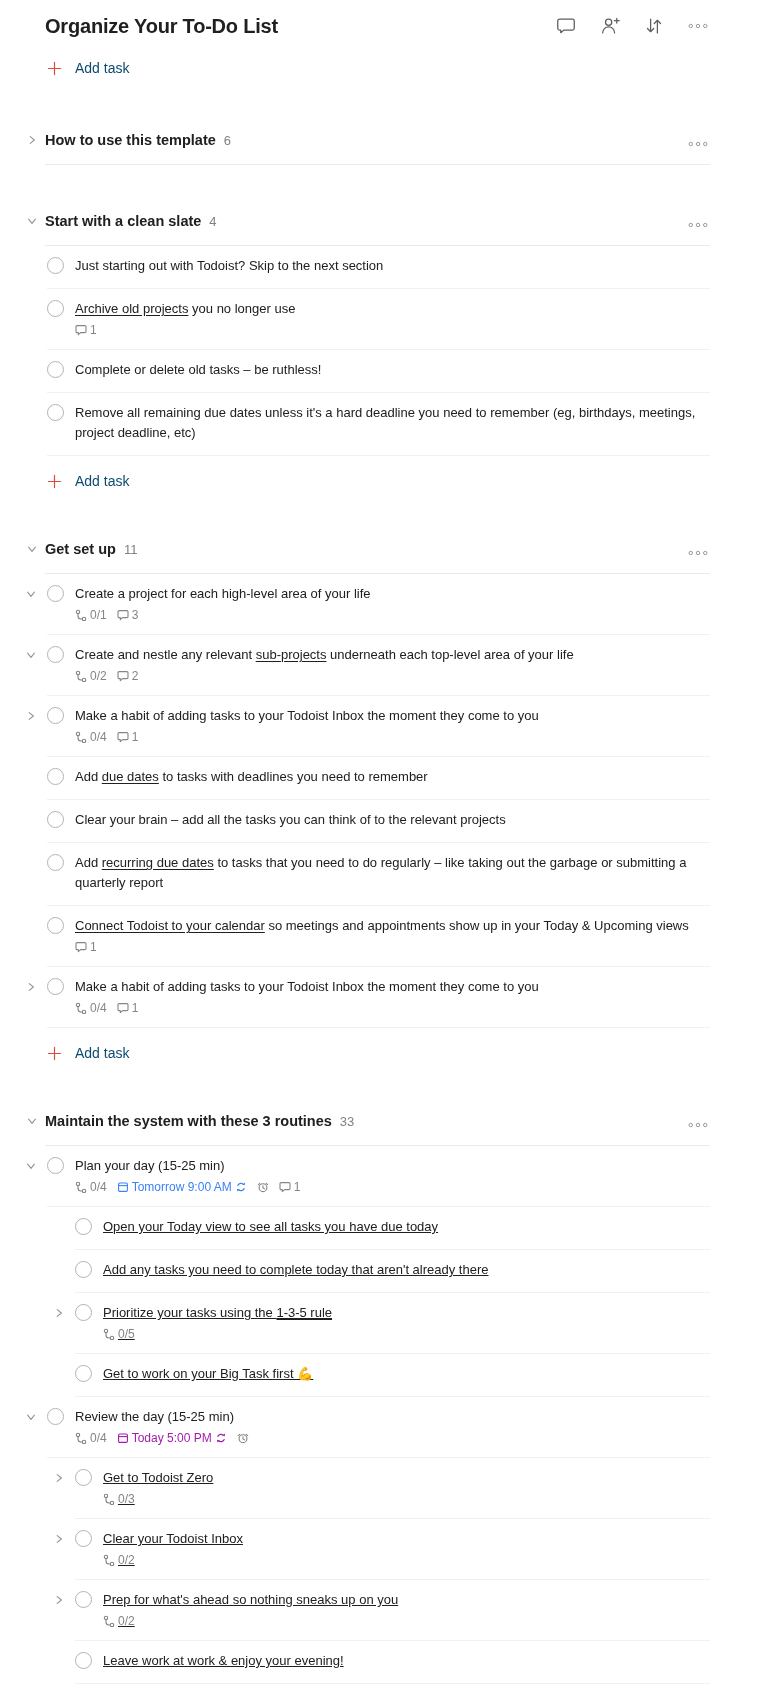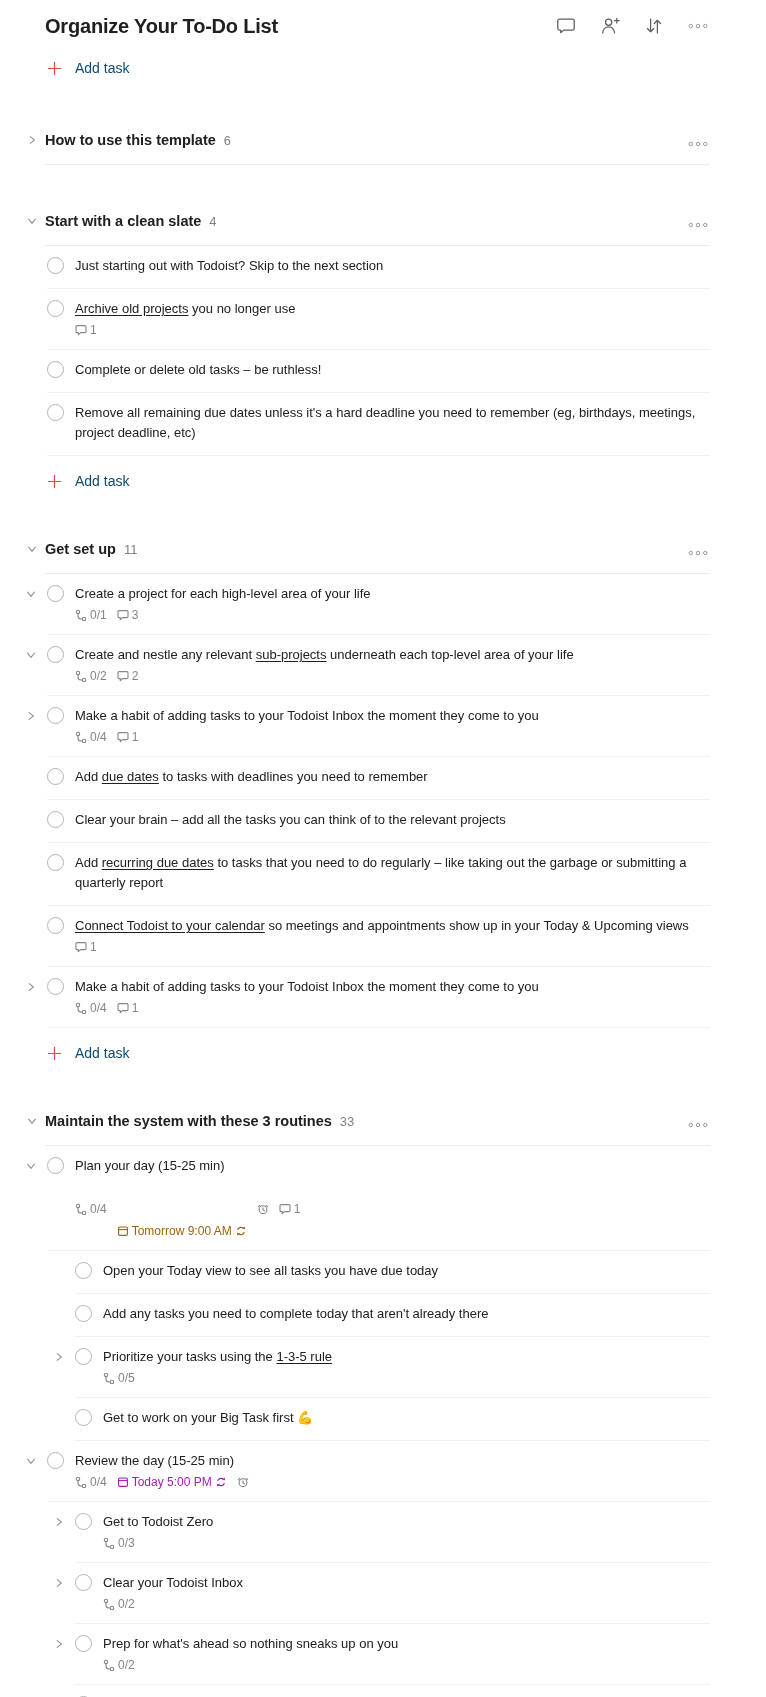--- a/index.html
+++ b/index.html
@@ -35,32 +35,32 @@
   .sec-chev { position:absolute; left:-18px; top:3px; }
   .sec-dots { margin-left:auto; align-self:center; }
 
   
   .chev { width:10px; height:10px; color:#949494; cursor:pointer; flex:none; }
   .chev.down { transform:rotate(90deg); }
 
   
   .task { position:relative; margin-left:2px; display:flex; gap:11px;
           padding:10px 0 12px; border-bottom:1px solid #f0f0f0; }
-  .task.indent1 { margin-left:30px; }
+  .task.indent1 { margin-left:30px;text-decoration:underline; }
   .task > .chev { position:absolute; left:-21px; top:15px; }
   .cbox { width:17px; height:17px; border:1.5px solid #b3b3b3; border-radius:50%;
           flex:none; margin-top:1px; cursor:pointer; background:#fff; }
   .tbody { flex:1; min-width:0; }
   .ttitle { font-size:13px; line-height:20px; cursor:pointer; }
   .u { text-decoration:underline; text-underline-offset:2px; }
   .meta { display:flex; align-items:center; gap:10px; margin-top:4px;
           font-size:12px; color:#858585; }
   .mgroup { display:flex; align-items:center; gap:3px; }
   .mic { width:12px; height:12px; flex:none; }
-  .due-orange { color:#a16207;margin-top:44px; }
+  .due-orange { color:#3b82f6; }
   .due-green  { color:#a21caf; }
 </style>
 </head>
 <body>
 
 <svg width="0" height="0" style="position:absolute" aria-hidden="true">
   <defs>
     <symbol id="i-chev" viewBox="0 0 10 10">
       <path d="M3.2 1.6 L7.4 5 L3.2 8.4" fill="none" stroke="currentColor" stroke-width="1.1" stroke-linecap="round" stroke-linejoin="round"></path>
     </symbol>

